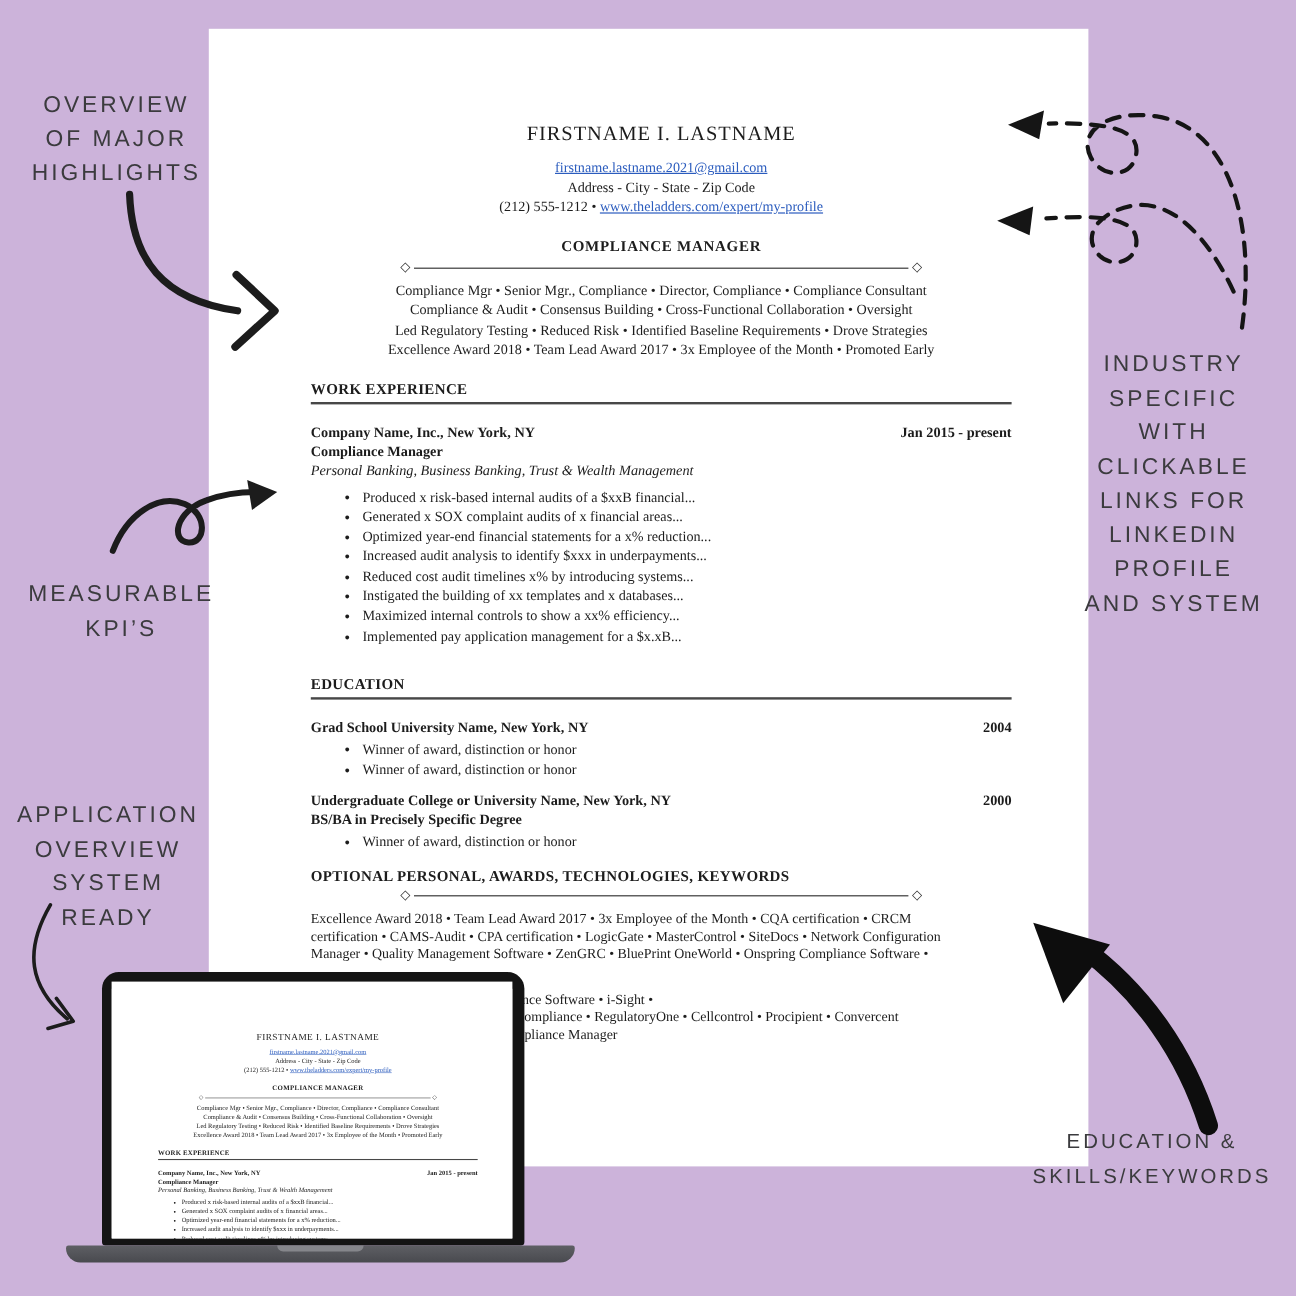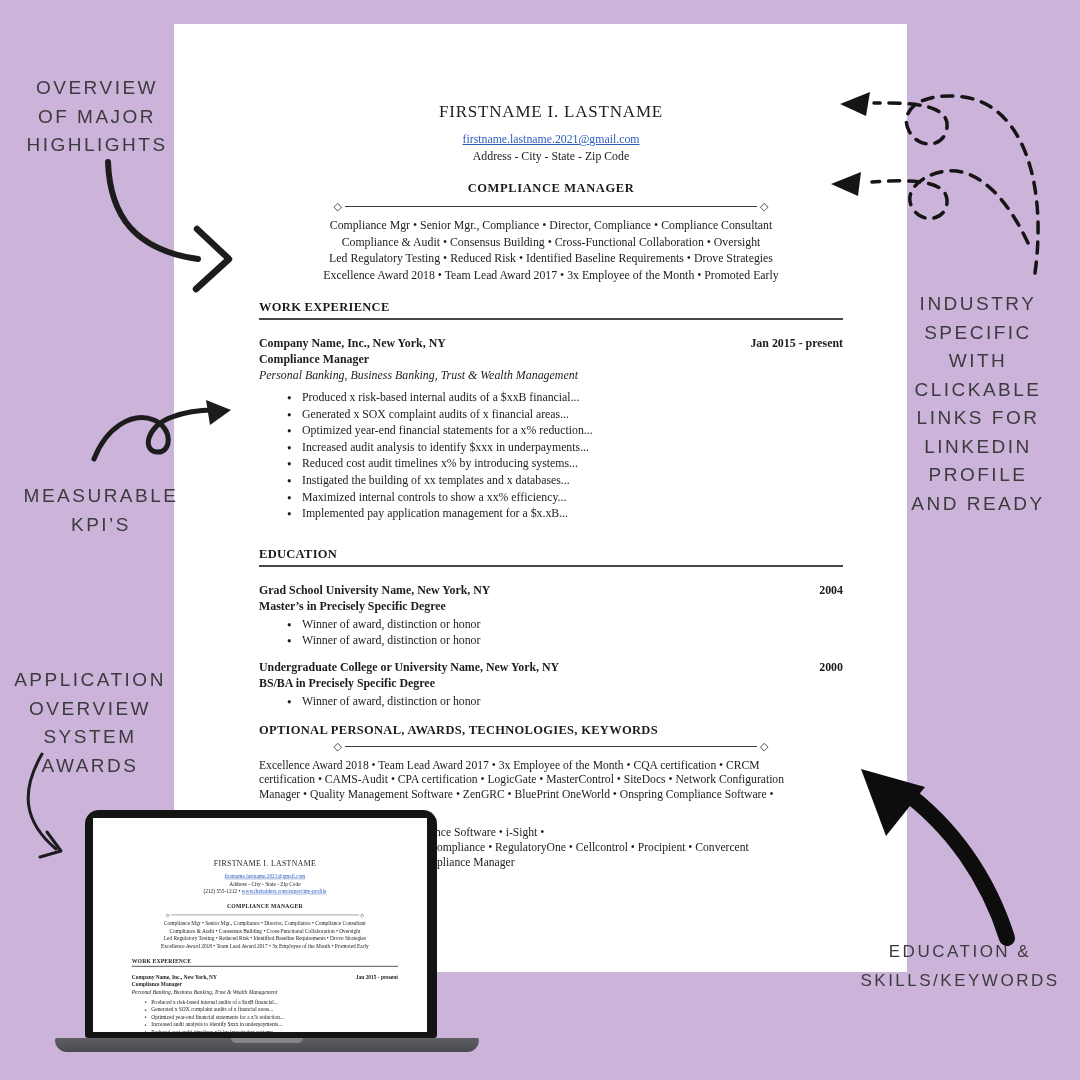--- a/index.html
+++ b/index.html
@@ -64,20 +64,21 @@
 </style>
 </head>
 <body>
 
 <div class="canvas">
 
   <div class="page" id="resume-page">
     <div class="r-center r-name">FIRSTNAME I. LASTNAME</div>
     <div class="r-center r-contact first"><span class="r-link">firstname.lastname.2021@gmail.com</span></div>
     <div class="r-center r-contact">Address - City - State - Zip Code</div>
+    <div class="r-center r-contact"><span>(212) 555-1212</span>&nbsp;<span>•</span>&nbsp;<span class="r-link">www.theladders.com/expert/my-profile</span></div>
 
     <div class="r-center r-headline">COMPLIANCE MANAGER</div>
     <div class="r-div">
         <span class="dia">◇</span>
         <span class="ln"></span>
         <span class="dia">◇</span>
       </div>
 
     <div class="r-center r-sum">Compliance Mgr • Senior Mgr., Compliance • Director, Compliance • Compliance Consultant</div>
     <div class="r-center r-sum" style="margin-top:0;">Compliance &amp; Audit • Consensus Building • Cross-Functional Collaboration • Oversight</div>
@@ -100,21 +101,20 @@
       <li>Instigated the building of xx templates and x databases...</li>
       <li>Maximized internal controls to show a xx% efficiency...</li>
       <li>Implemented pay application management for a $x.xB...</li>
     </ul>
 
     <div class="r-sechead" style="margin-top:25px;">EDUCATION</div>
     <div class="r-row school1">
       <span>Grad School University Name, New York, NY</span>
       <span>2004</span>
     </div>
-    <div class="r-bold">Master’s in Precisely Specific Degree</div>
     <ul class="r-ul tight">
       <li>Winner of award, distinction or honor</li>
       <li>Winner of award, distinction or honor</li>
     </ul>
     <div class="r-row school2">
       <span>Undergraduate College or University Name, New York, NY</span>
       <span>2000</span>
     </div>
     <div class="r-bold">BS/BA in Precisely Specific Degree</div>
     <ul class="r-ul tight">
@@ -141,31 +141,31 @@
     <div>HIGHLIGHTS</div>
   </div>
   <div class="note note-kpi">
     <div>MEASURABLE</div>
     <div>KPI’S</div>
   </div>
   <div class="note note-ats">
     <div>APPLICATION</div>
     <div>OVERVIEW</div>
     <div>SYSTEM</div>
-    <div>AWARDS</div>
+    <div>READY</div>
   </div>
   <div class="note note-industry">
     <div>INDUSTRY</div>
     <div>SPECIFIC</div>
     <div>WITH</div>
     <div>CLICKABLE</div>
     <div>LINKS FOR</div>
     <div>LINKEDIN</div>
     <div>PROFILE</div>
-    <div>AND READY</div>
+    <div>AND SYSTEM</div>
   </div>
   <div class="note note-edu">
     <div>EDUCATION &amp;</div>
     <div>SKILLS/KEYWORDS</div>
   </div>
 
   <div class="laptop-bezel">
     <div class="laptop-screen" id="laptop-screen">
         <div class="page mini-page">
     <div class="r-center r-name">FIRSTNAME I. LASTNAME</div>

